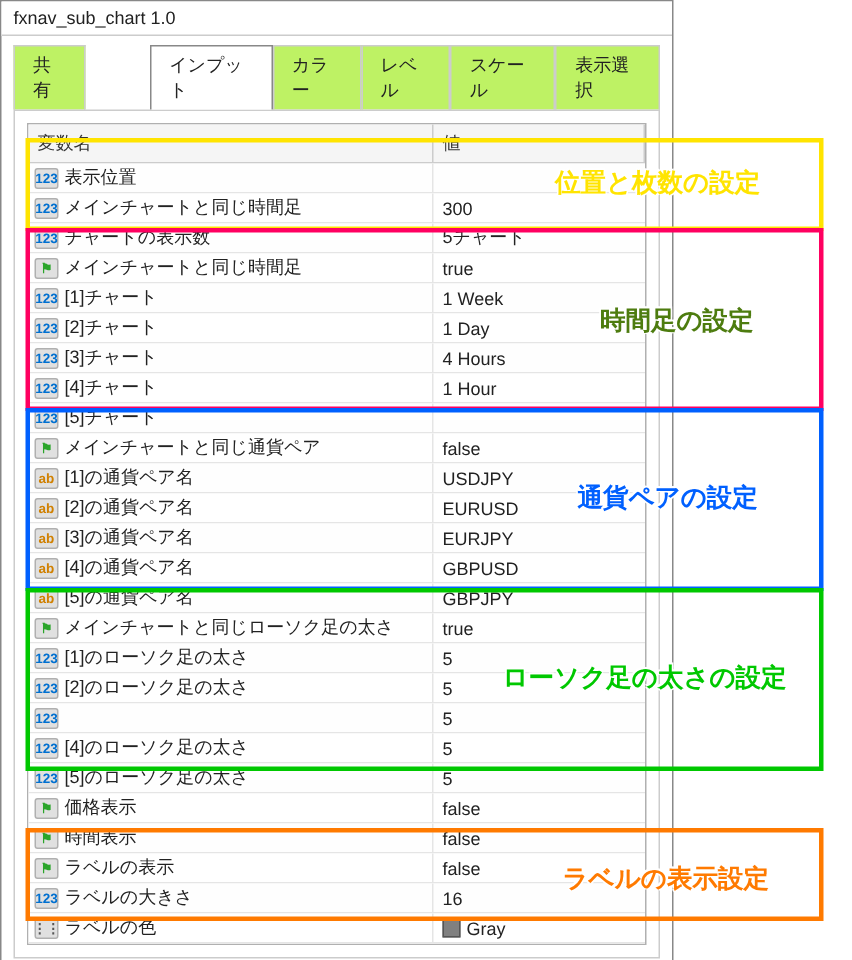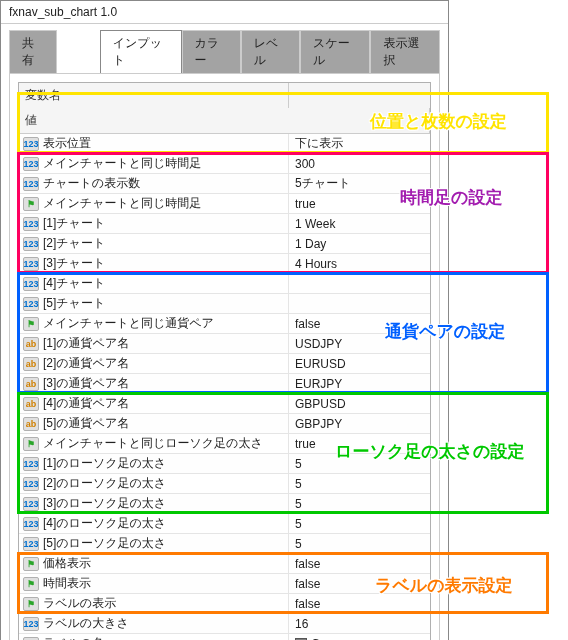--- a/index.html
+++ b/index.html
@@ -1,24 +1,24 @@
 <!DOCTYPE html>
 <html><head>
 <meta charset="utf-8">
 <style>
   * { box-sizing: border-box; font-family: 'Meiryo', 'MS PGothic', sans-serif; }
   body { margin: 0; background: #fff; width: 568px; font-size: 12px; color: #222; }
   .window { border: 1px solid #888; width: 449px; }
   .titlebar { padding: 4px 8px; font-size: 12px; background: #fff; border-bottom: 1px solid #ccc; }
   .tabs { display: flex; padding: 6px 8px 0 8px; gap: 0; }
-  .tab { padding: 4px 12px; border: 1px solid #ccc; border-bottom: none; background: #a3a3a3; font-size: 12px; cursor: pointer; }
+  .tab { padding: 4px 12px; border: 1px solid #ccc; border-bottom: none; background: #bef264; font-size: 12px; cursor: pointer; }
   .tab.active { background: #fff; border-color: #888; position: relative; z-index: 2; margin-left: 43px; }
   .content { margin: 0 8px 8px 8px; border: 1px solid #ccc; padding: 8px; position: relative; }
   .grid { width: 100%; border: 1px solid #b0b0b0; background: #fff; }
-  .header-row { display: flex; background: #f5f5f5; border-bottom: 1px solid #ccc; flex-direction: column; }
+  .header-row { display: flex; background: #f5f5f5; border-bottom: 1px solid #ccc; }
   .header-row > div { padding: 4px 6px; border-right: 1px solid #ccc; font-size: 12px; color: #333; }
   .col-name { width: 270px; flex-shrink: 0; }
   .col-value { flex: 1; }
   .row { display: flex; border-bottom: 1px solid #e5e5e5; height: 20px; align-items: center; background: #fff; }
   .row:nth-child(odd){background:#fefefe;}
   .cell-name { width: 270px; flex-shrink: 0; display: flex; align-items: center; padding: 0 4px; gap: 4px; border-right: 1px solid #e5e5e5; height:100%; }
   .cell-value { flex: 1; padding: 0 6px; display:flex; align-items:center; gap:4px; height:100%; }
   .ico { width: 16px; height: 14px; display: inline-flex; align-items:center; justify-content:center; font-size: 9px; font-weight: bold; border-radius: 2px; flex-shrink:0; }
   .ico-num { background: #e0e0e0; color: #0070d0; border:1px solid #b0b0b0;text-align:right; }
   .ico-flag { background: #e0e0e0; color: #2aa52a; border:1px solid #b0b0b0; }
@@ -49,23 +49,20 @@
       <div class="header-row">
         <div class="col-name">変数名</div>
         <div class="col-value">値</div>
       </div>
       <div id="rows">
           <div class="row">
             <div class="cell-name">
               <span class="ico ico-num">123</span>
               <span>表示位置</span>
             </div>
-            <div class="cell-value">
-              <span>下に表示</span>
-            </div>
           </div>
           <div class="row">
             <div class="cell-name">
               <span class="ico ico-num">123</span>
               <span>メインチャートと同じ時間足</span>
             </div>
             <div class="cell-value">
               <span>300</span>
             </div>
           </div>
@@ -112,20 +109,23 @@
             </div>
             <div class="cell-value">
               <span>4 Hours</span>
             </div>
           </div>
           <div class="row">
             <div class="cell-name">
               <span class="ico ico-num">123</span>
               <span>[4]チャート</span>
             </div>
+            <div class="cell-value">
+              <span>1 Hour</span>
+            </div>
           </div>
           <div class="row">
             <div class="cell-name">
               <span class="ico ico-num">123</span>
               <span>[5]チャート</span>
             </div>
           </div>
           <div class="row">
             <div class="cell-name">
               <span class="ico ico-flag">⚑</span>
@@ -203,21 +203,20 @@
               <span class="ico ico-num">123</span>
               <span>[2]のローソク足の太さ</span>
             </div>
             <div class="cell-value">
               <span>5</span>
             </div>
           </div>
           <div class="row">
             <div class="cell-name">
               <span class="ico ico-num">123</span>
-              <span>[3]のローソク足の太さ</span>
             </div>
             <div class="cell-value">
               <span>5</span>
             </div>
           </div>
           <div class="row">
             <div class="cell-name">
               <span class="ico ico-num">123</span>
               <span>[4]のローソク足の太さ</span>
             </div>
@@ -279,21 +278,21 @@
               <span class="color-swatch" style="background: rgb(128, 128, 128);"></span>
               <span>Gray</span>
             </div>
           </div>
         </div>
     </div>
     <div id="annos">
         <div class="anno" style="border-color: rgb(255, 228, 0); top: 18px; left: 7px; width: 532px; height: 62px;"></div>
         <div class="anno-lbl" style="top: 36px; left: 360px; color: rgb(255, 228, 0);">位置と枚数の設定</div>
         <div class="anno" style="border-color: rgb(255, 0, 96); top: 78px; left: 7px; width: 532px; height: 122px;"></div>
-        <div class="anno-lbl" style="top: 112px; left: 390px; color: #a21caf;">時間足の設定</div>
+        <div class="anno-lbl" style="top: 128px; left: 390px; color: #4d7c0f;">時間足の設定</div>
         <div class="anno" style="border-color: rgb(0, 96, 255); top: 198px; left: 7px; width: 532px; height: 122px;"></div>
         <div class="anno-lbl" style="top: 246px; left: 375px; color: rgb(0, 96, 255);">通貨ペアの設定</div>
         <div class="anno" style="border-color: rgb(0, 200, 0); top: 318px; left: 7px; width: 532px; height: 122px;"></div>
         <div class="anno-lbl" style="top: 366px; left: 325px; color: rgb(0, 200, 0);">ローソク足の太さの設定</div>
         <div class="anno" style="border-color: rgb(255, 122, 0); top: 478px; left: 7px; width: 532px; height: 62px;"></div>
         <div class="anno-lbl" style="top: 500px; left: 365px; color: rgb(255, 122, 0);">ラベルの表示設定</div>
       </div>
   </div>
 </div>
 

